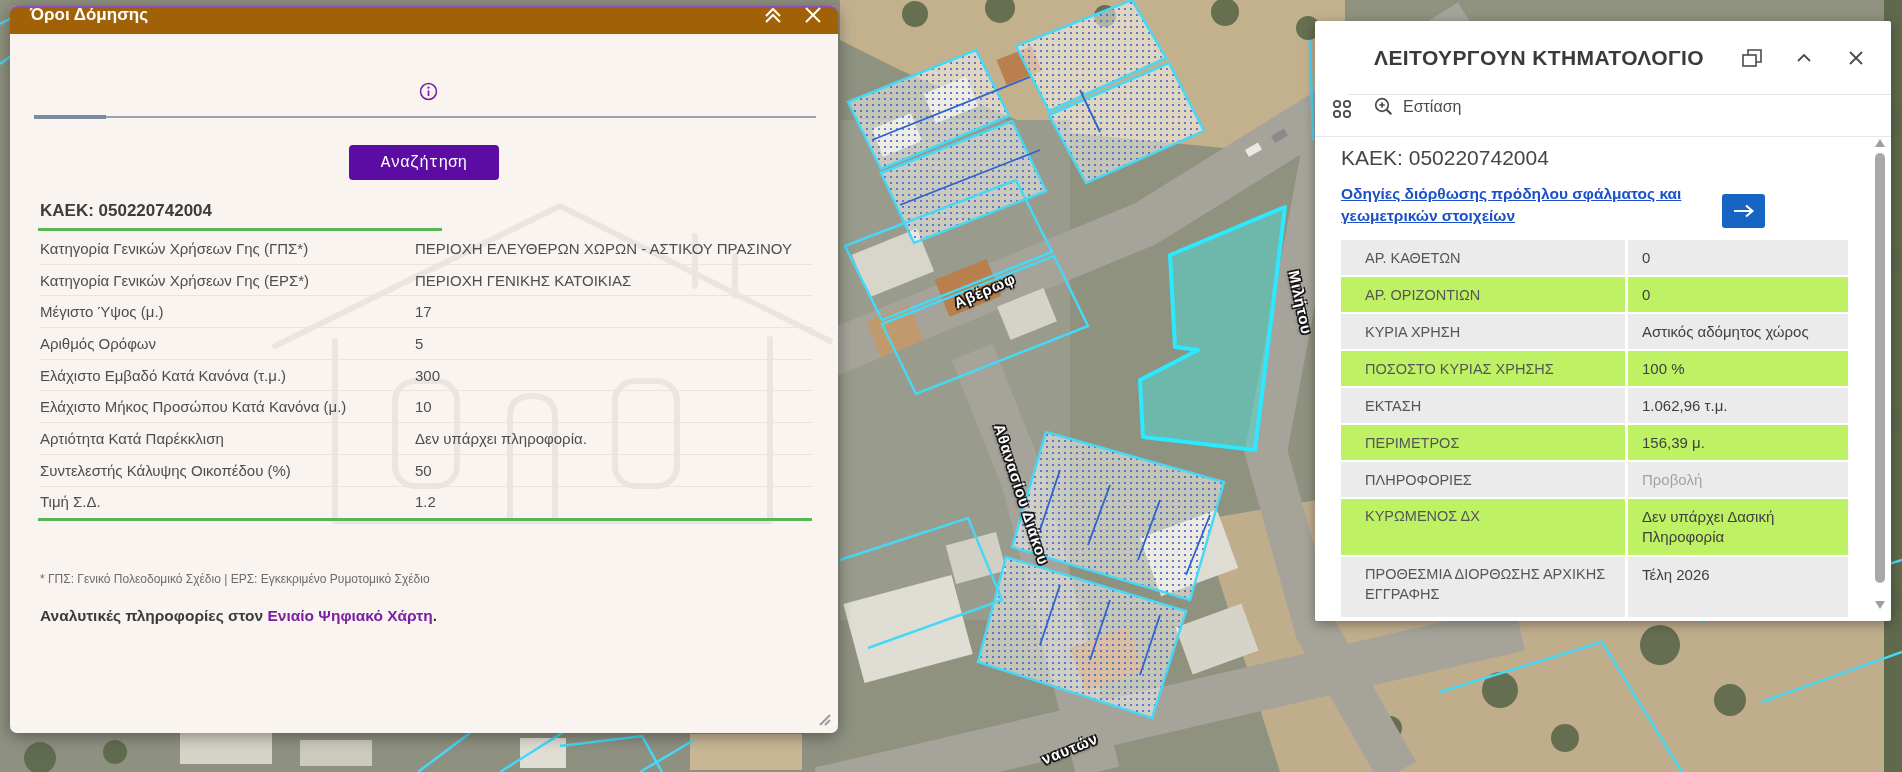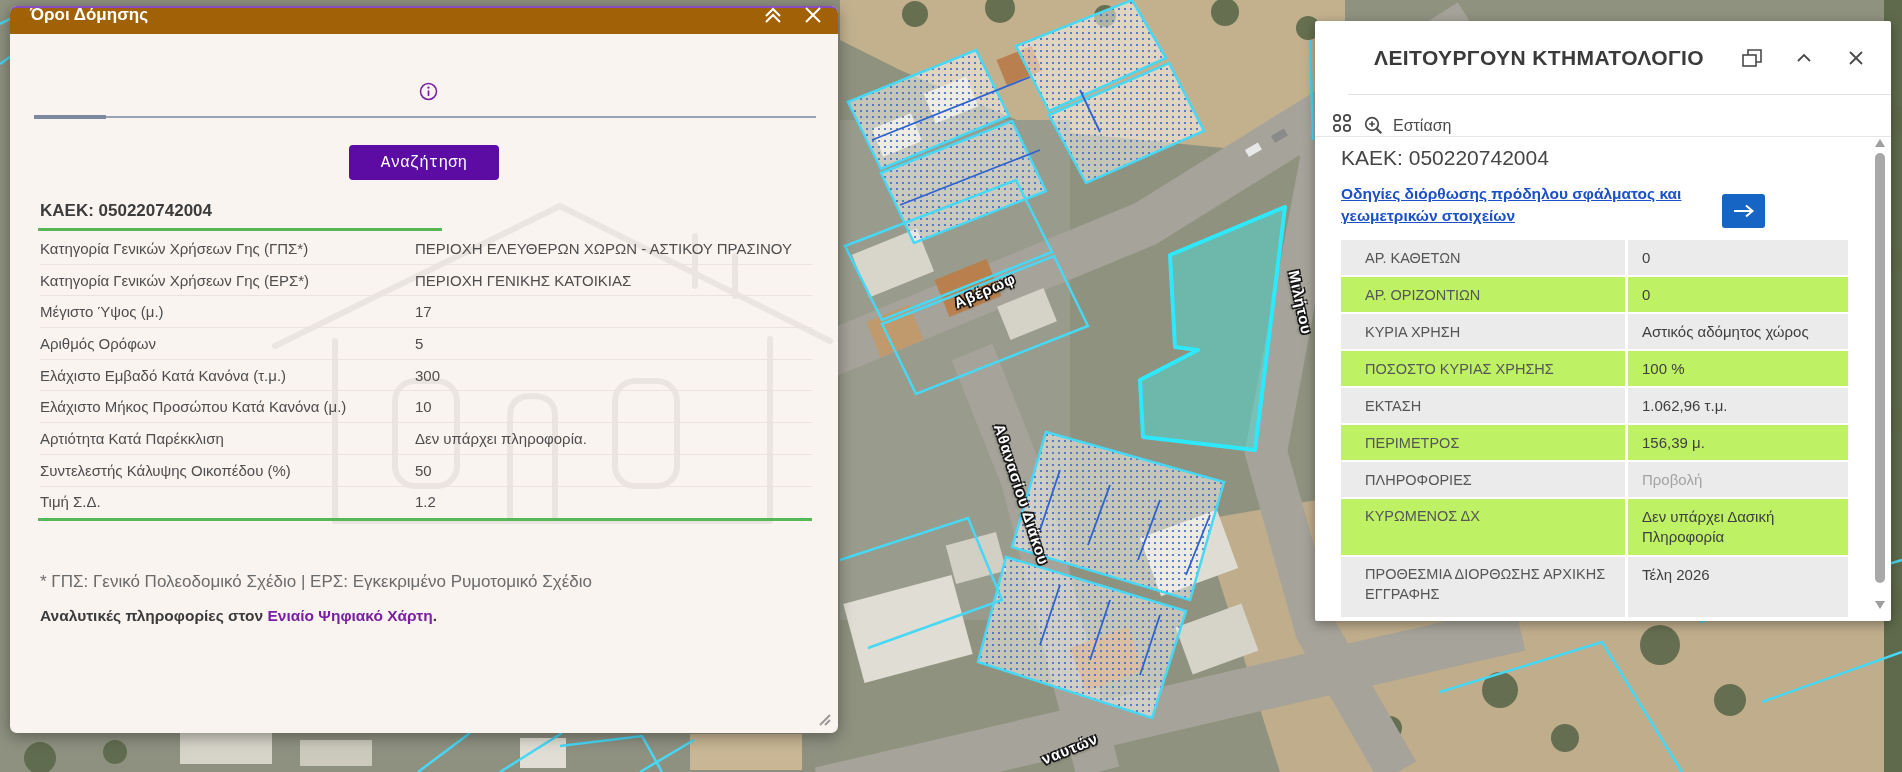--- a/index.html
+++ b/index.html
@@ -36,34 +36,34 @@
   .green-rule{position:absolute;height:3px;background:#57b757;}
   .gr1{top:222px;left:28px;width:404px;}
   .gr2{top:512px;left:28px;width:774px;}
   .pl-watermark{position:absolute;top:185px;left:255px;opacity:.08;}
   .pl-table{position:absolute;top:227px;left:30px;width:772px;}
   .lrow{height:30.7px;display:flex;align-items:center;border-bottom:1px solid #eae3df;
     font-size:15px;color:#4e4e4e;}
   .lrow:last-child{border-bottom:none;}
   .lrow .lab{width:375px;flex:none;}
   .lrow .val{flex:1;}
-  .pl-footnote{position:absolute;top:566px;left:30px;font-size:17px;color:#6b6b6b;}
+  .pl-footnote{position:absolute;top:566px;left:30px;font-size:12px;color:#6b6b6b;}
   .pl-moreinfo{position:absolute;top:601px;left:30px;font-size:15.5px;font-weight:bold;color:#3b3b3b;}
   .pl-moreinfo a{color:#7b1fa2;text-decoration:none;cursor:pointer;}
   .pl-grip{position:absolute;right:5px;bottom:5px;width:18px;height:18px;cursor:nwse-resize;}
 
   
   .panel-right{position:absolute;left:1315px;top:21px;width:576px;height:600px;background:#ffffff;
     box-shadow:0 3px 12px rgba(0,0,0,.35);border-radius:2px;}
   .pr-header{position:absolute;top:0;left:0;right:0;height:74px;display:flex;align-items:center;
     padding:0 22px 0 26px;box-sizing:border-box;border-bottom:1px solid #e3e3e3;margin-left:33px;}
   .pr-title{flex:1;font-size:21px;font-weight:600;color:#3a3a3a;letter-spacing:.4px;}
   .pr-hicons{display:flex;align-items:center;gap:26px;}
-  .pr-toolbar{position:absolute;top:75px;left:0;right:0;height:41px;display:flex;align-items:flex-end;
-    padding:0 14px;box-sizing:border-box;border-bottom:1px solid #e6e6e6;gap:8px;}
+  .pr-toolbar{position:absolute;top:75px;left:0;right:0;height:41px;display:flex;align-items:flex-start;
+    padding:0 14px;box-sizing:border-box;border-bottom:1px solid #e6e6e6;gap:18px;}
   .pr-zoomtool{display:flex;align-items:center;gap:9px;cursor:pointer;}
   .pr-zoomtool span{font-size:16px;color:#4a4a4a;}
   .pr-kaek{position:absolute;top:125px;left:26px;font-size:21px;color:#454545;}
   .pr-link{position:absolute;top:162px;left:26px;width:372px;font-size:15.5px;font-weight:700;
     color:#1b50c8;text-decoration:underline;line-height:1.45;cursor:pointer;}
   .pr-arrow-btn{position:absolute;top:173px;left:407px;width:43px;height:34px;background:#1665c5;
     border:none;border-radius:3px;display:flex;align-items:center;justify-content:center;cursor:pointer;}
   .pr-table{position:absolute;top:219px;left:26px;width:507px;}
   .rrow{display:flex;}
   .rrow .rlab{width:284px;flex:none;display:flex;align-items:center;padding:0 8px 0 24px;

